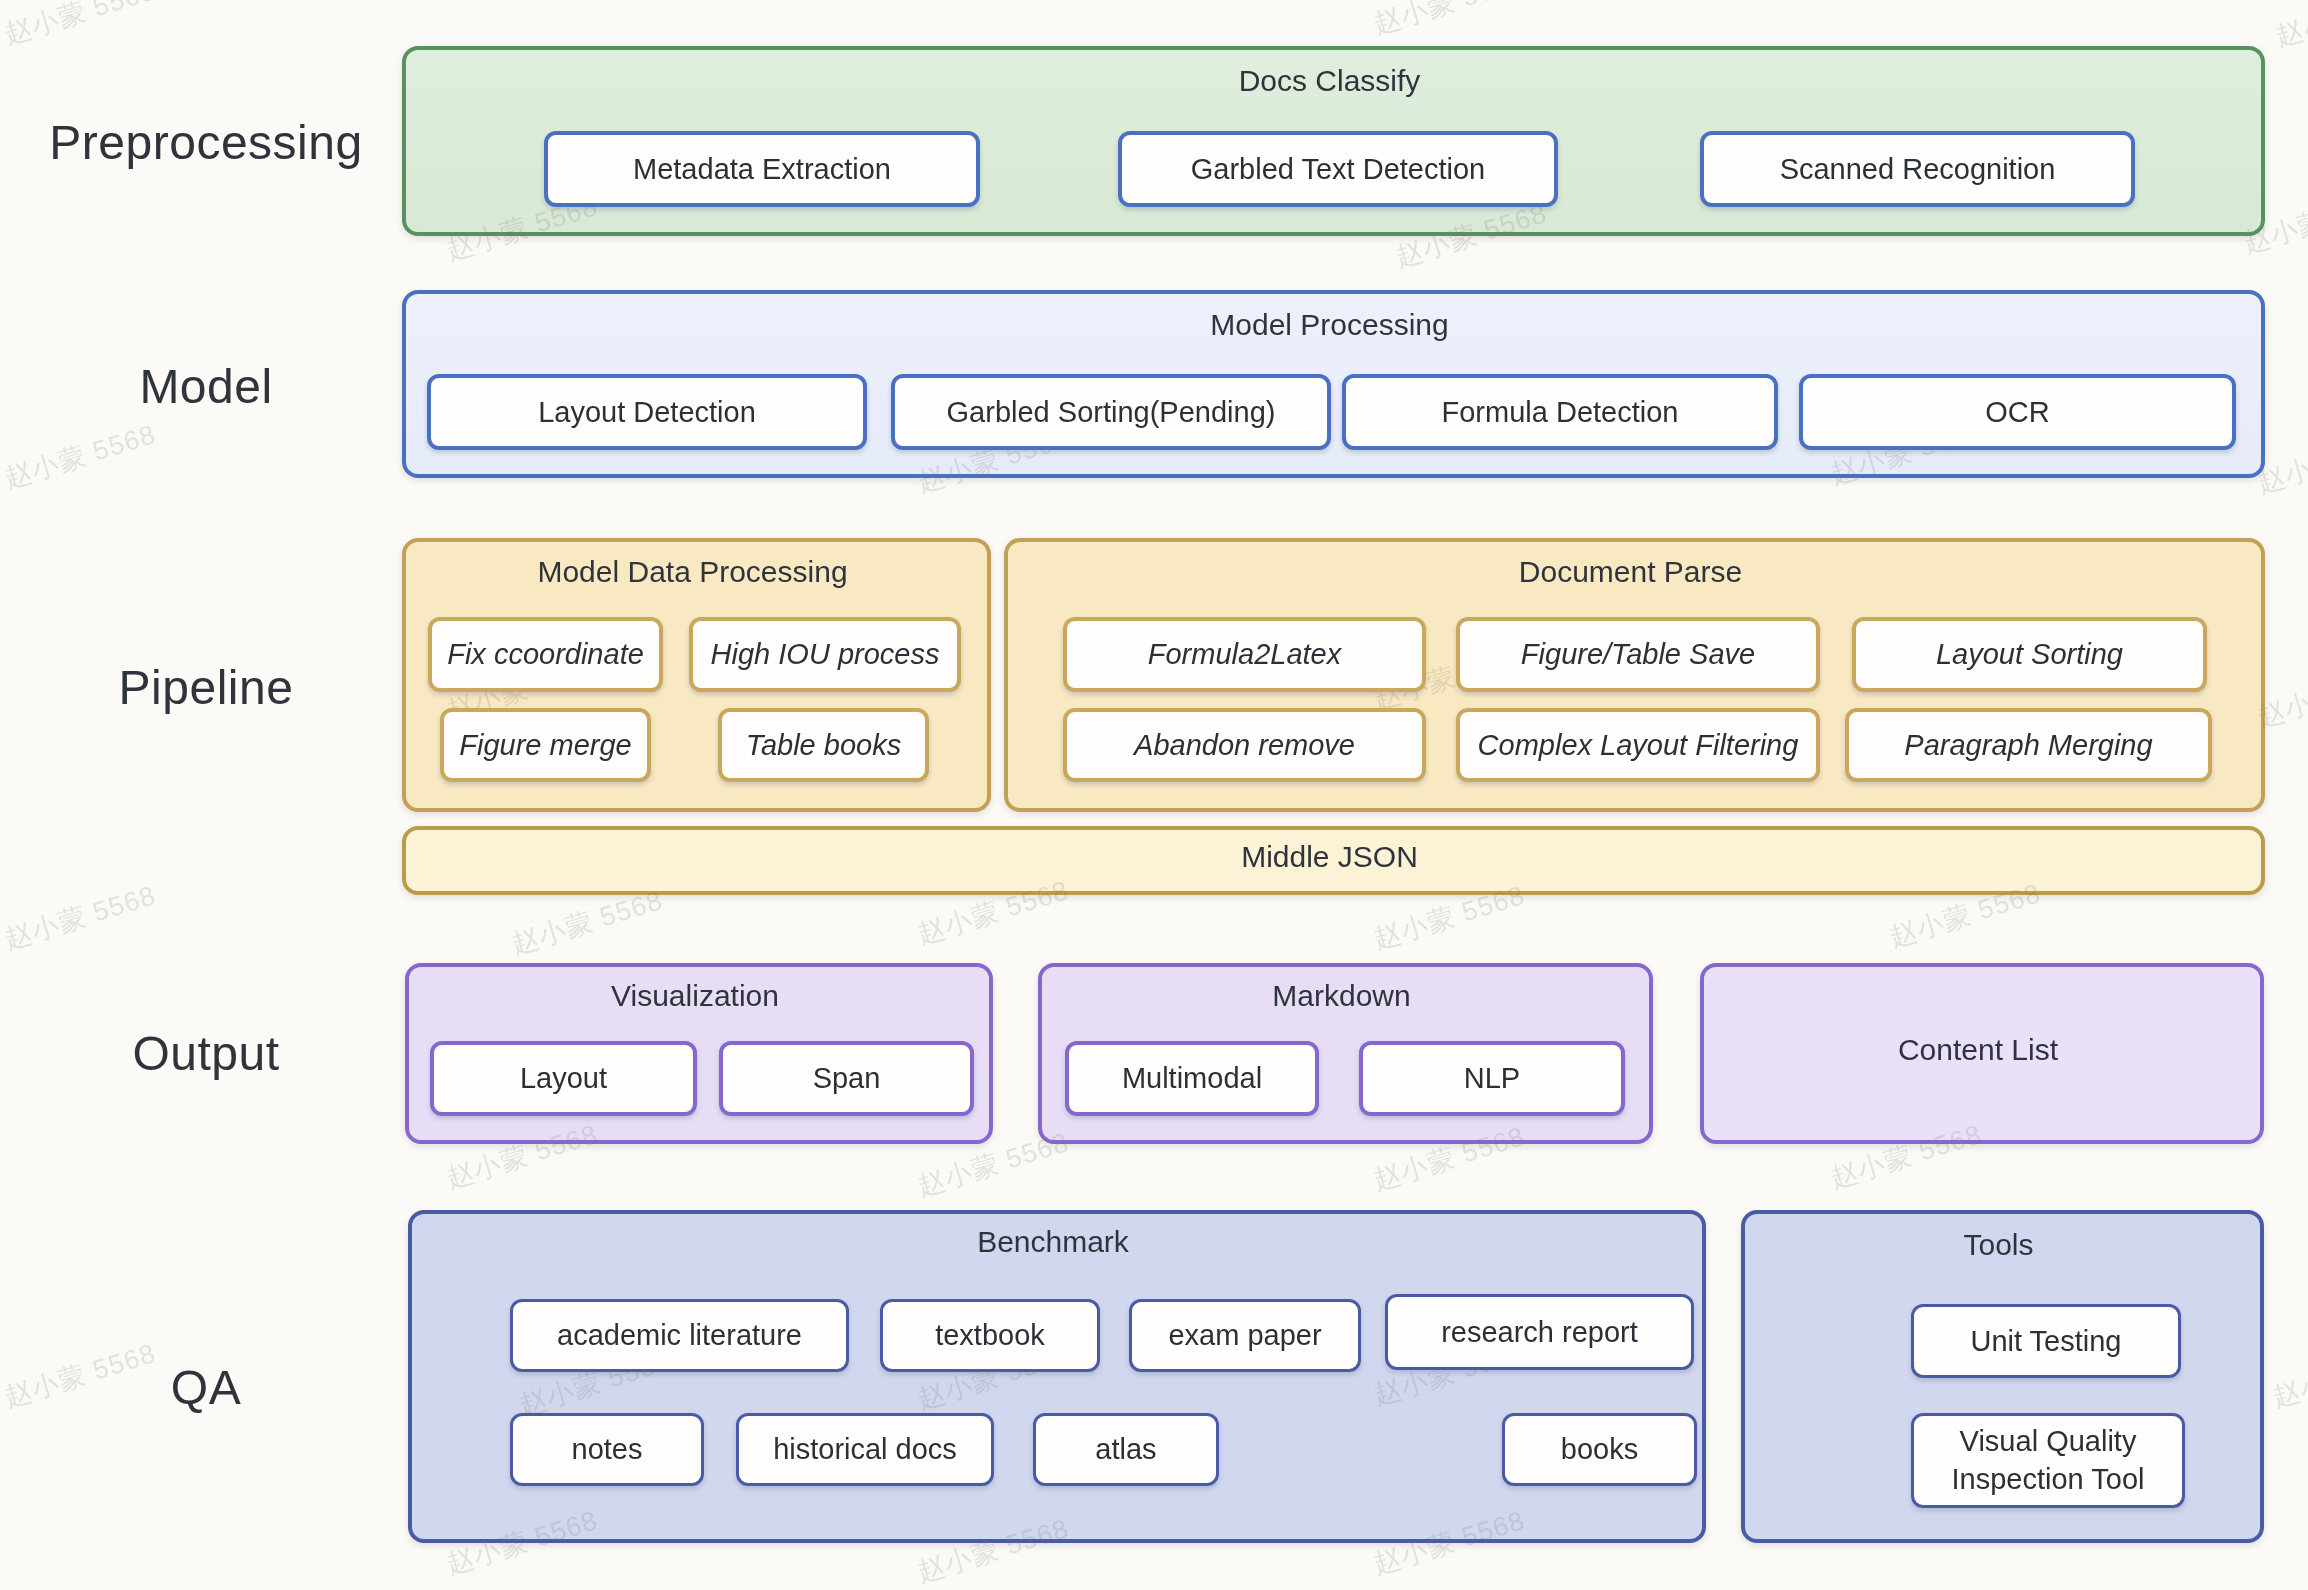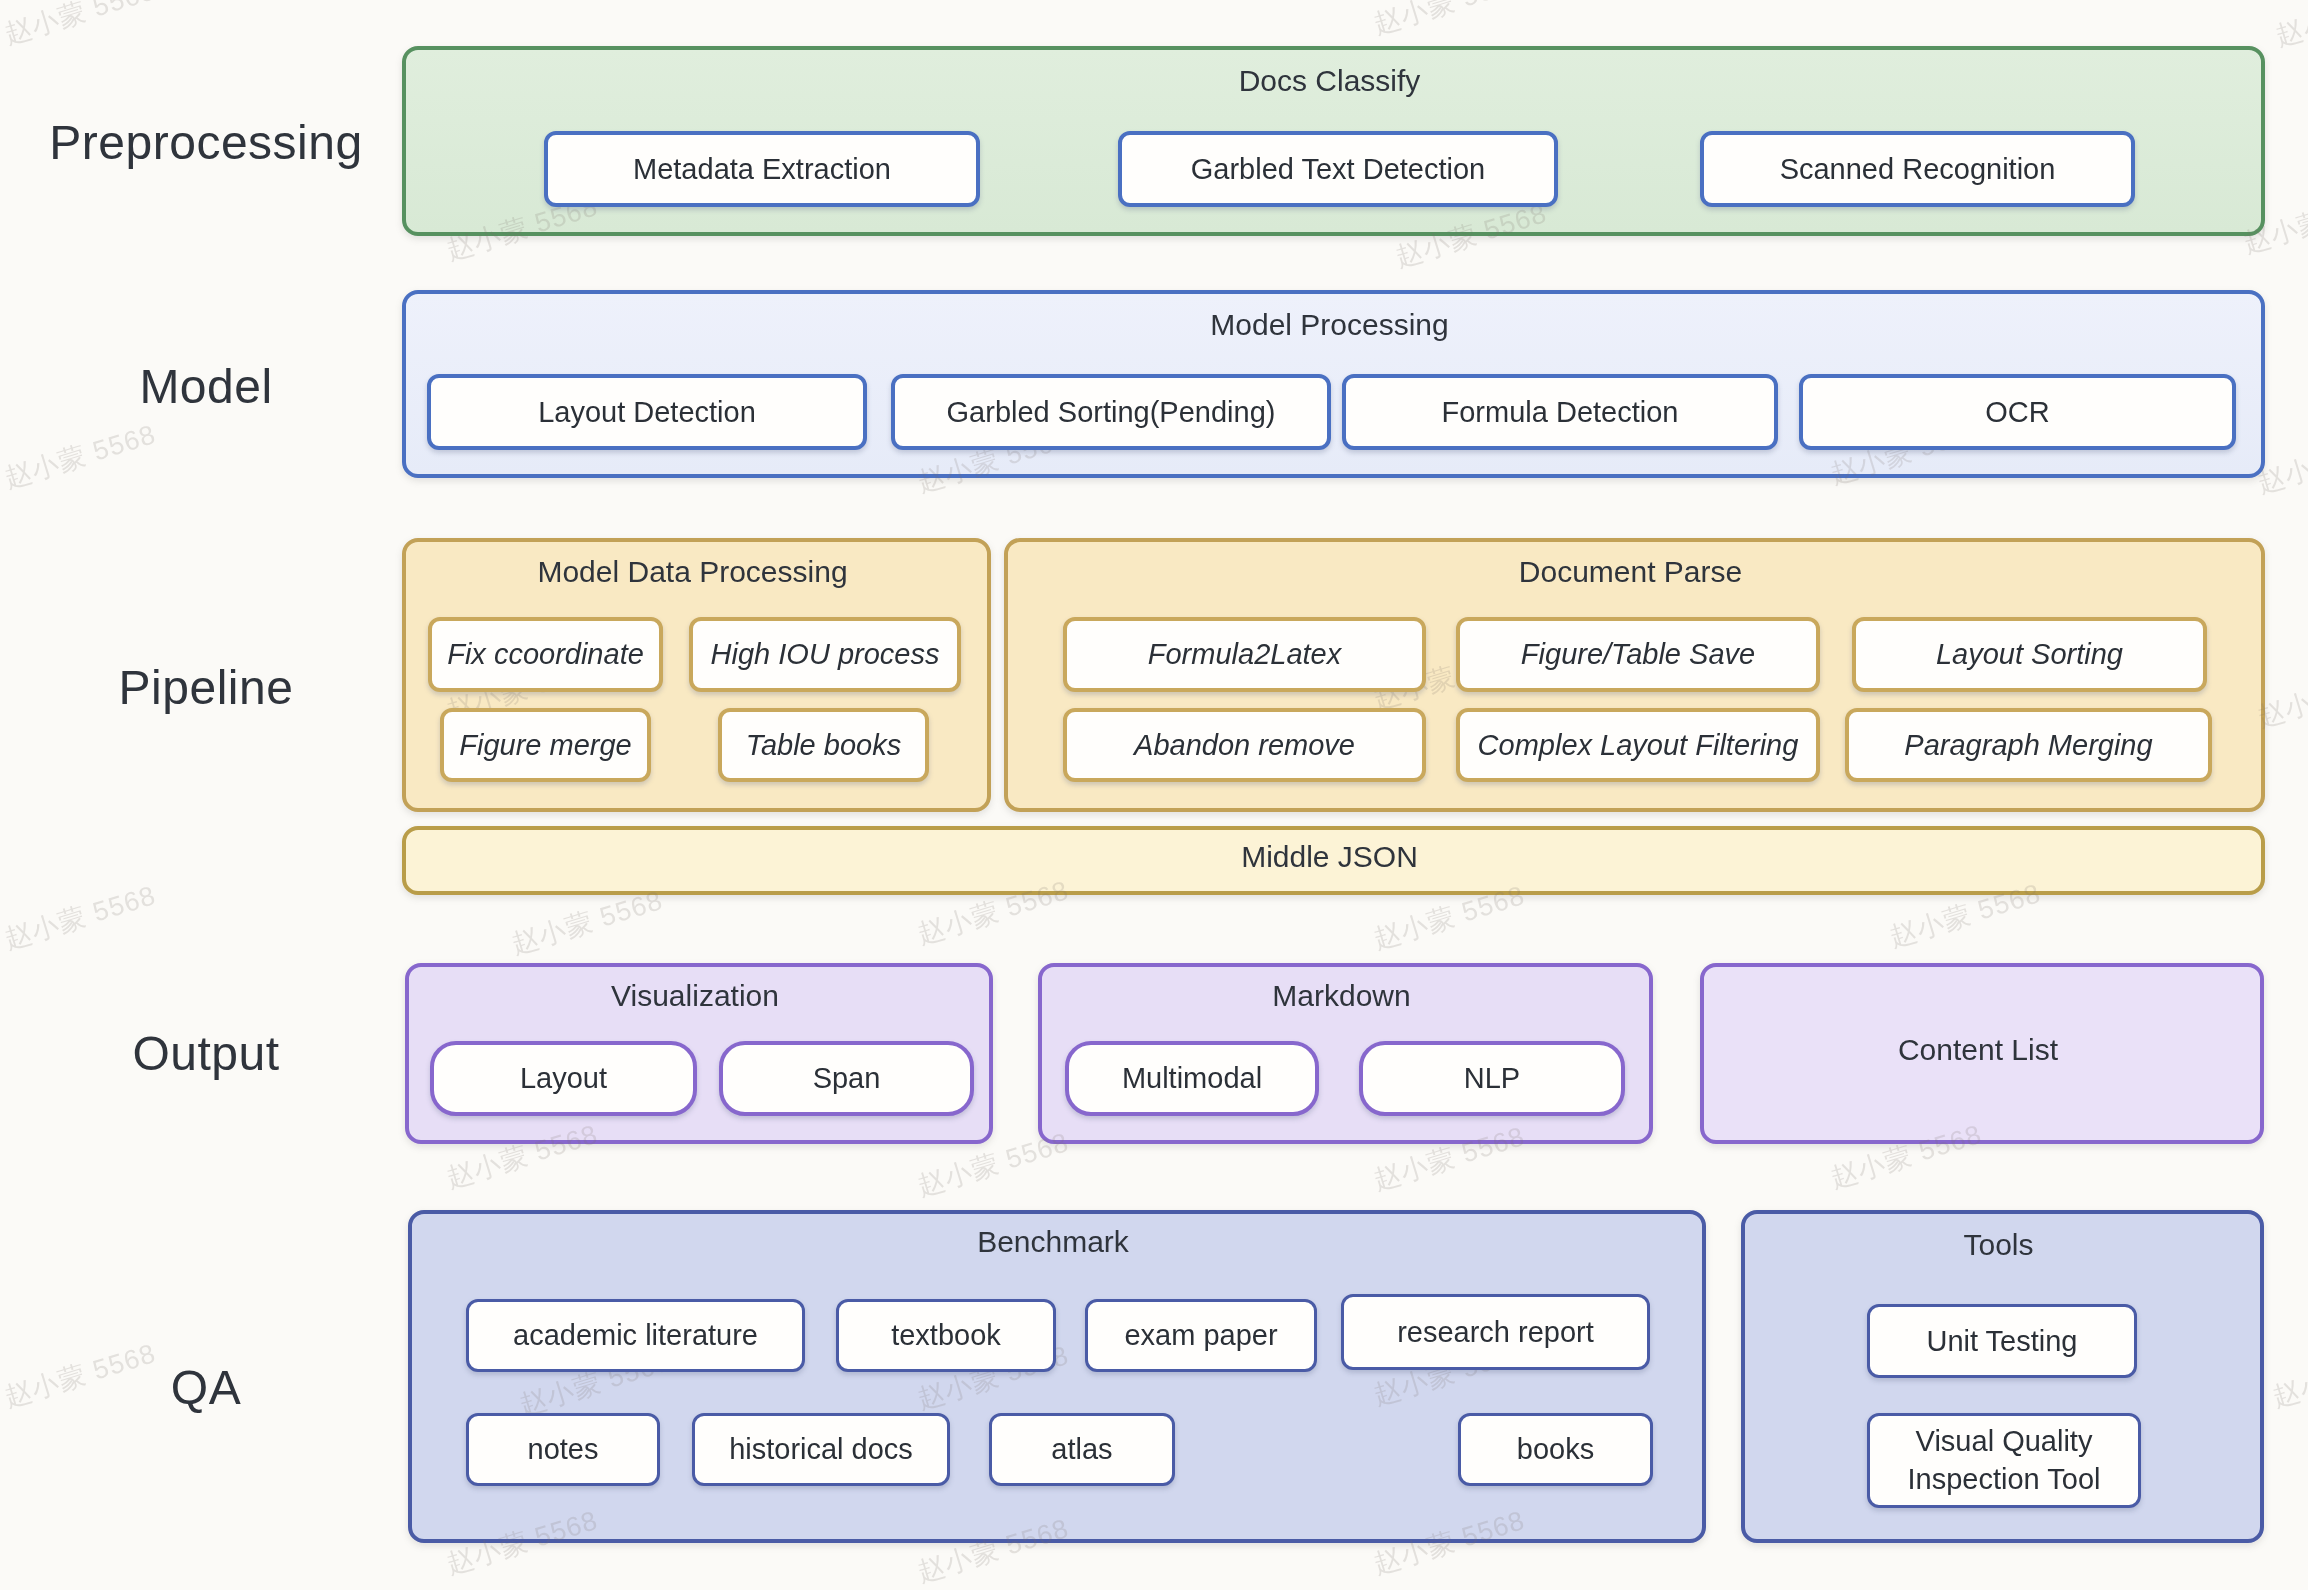--- a/index.html
+++ b/index.html
@@ -29,22 +29,22 @@
 
   .btn{
     position:absolute;display:flex;align-items:center;justify-content:center;
     background:#fffefc;border:4px solid;border-radius:12px;
     font-size:29px;color:#2b3037;z-index:5;white-space:nowrap;text-align:center;
     box-shadow:0 3px 5px rgba(95,105,135,.28);
   }
   .btn.wrap{white-space:normal;line-height:1.3;}
   .b-blue  {border-color:#4a70c2;}
   .b-gold  {border-color:#c9a85c;font-style:italic;}
-  .b-purple{border-color:#8767cd;border-radius:26px;}
-  .b-navy  {border-color:#4a5ba6;border-width:3px;}
+  .b-purple{border-color:#8767cd;}
+  .b-navy  {border-color:#4a5ba6;border-width:3px;margin-left:44px;}
 
   .watermark{
     position:absolute;z-index:3;font-size:27px;color:rgba(120,113,105,.18);
     transform:rotate(-17deg);transform-origin:left top;white-space:nowrap;
     pointer-events:none;letter-spacing:1px;
   }
 </style>
 </head>
 <body>
 

